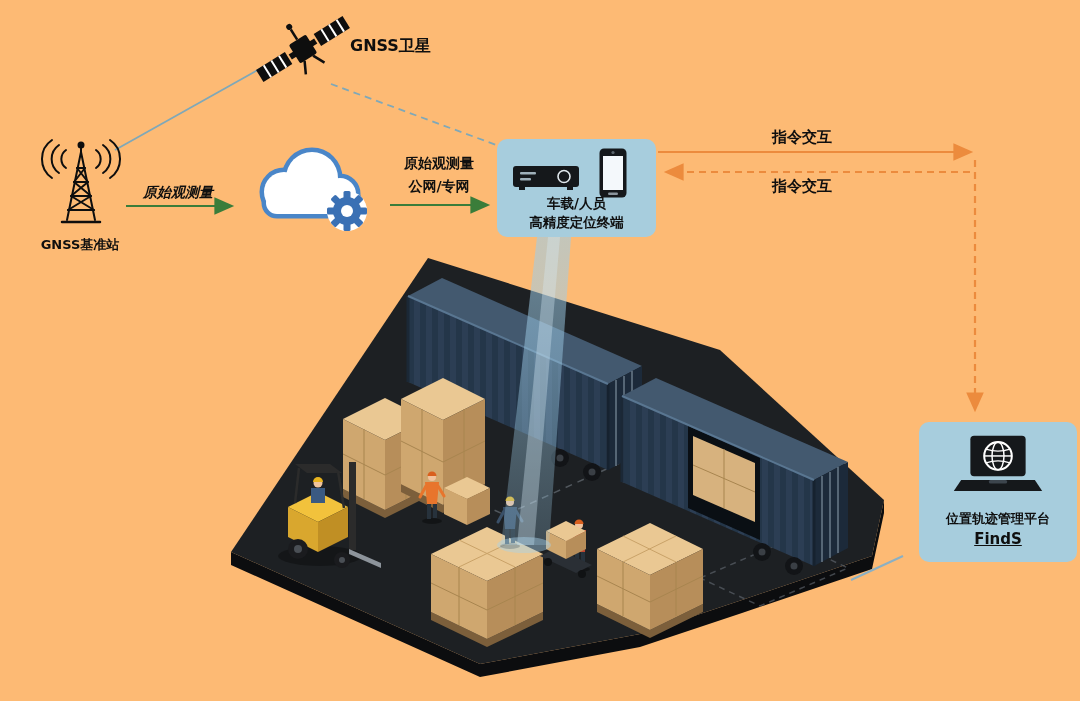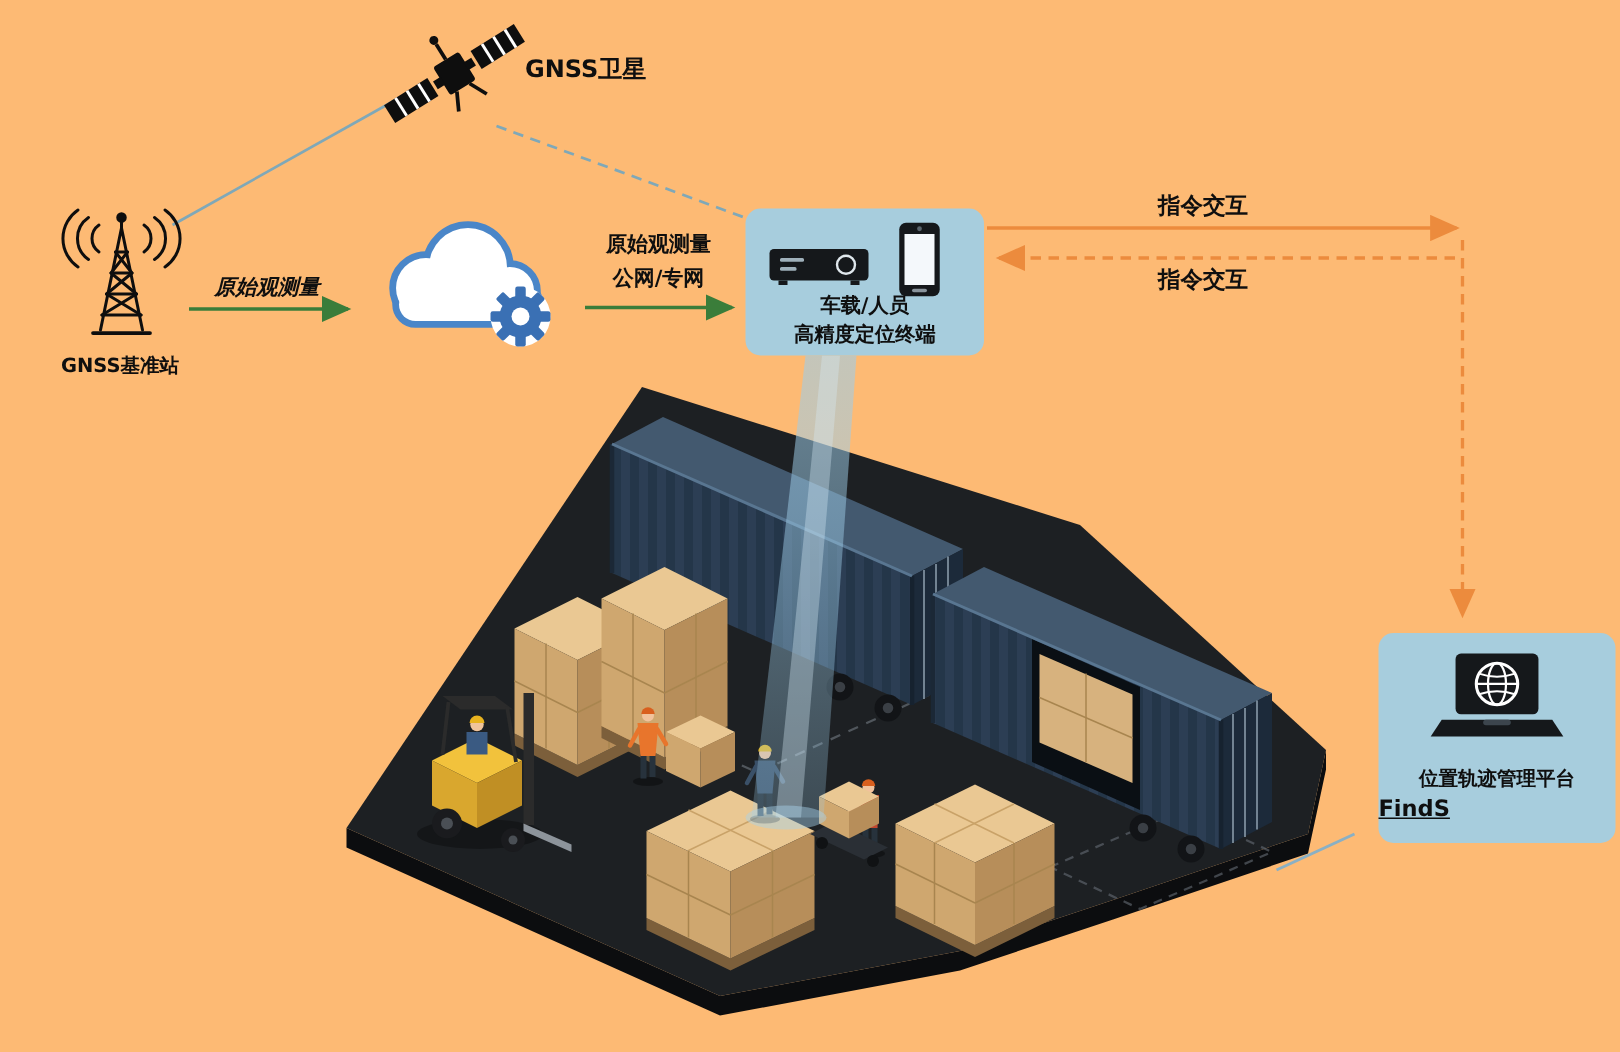--- a/index.html
+++ b/index.html
@@ -19,21 +19,21 @@
   #cloud-sub{left:208px;top:263px;width:204px;font-size:15px;text-decoration:underline;}
   .callout{position:absolute;background:#a7cddd;border-radius:10px;z-index:2;}
   #terminal-callout{left:497px;top:139px;width:159px;height:98px;}
   #terminal-callout .dev-receiver{position:absolute;left:14px;top:22px;}
   #terminal-callout .dev-phone{position:absolute;left:101px;top:8px;}
   #terminal-callout .t1{position:absolute;top:56px;left:0;right:0;text-align:center;font-size:13.5px;font-weight:700;color:#0f0f0f;}
   #terminal-callout .t2{position:absolute;top:75px;left:0;right:0;text-align:center;font-size:13.5px;font-weight:700;color:#0f0f0f;}
   #finds-callout{left:884px;top:422px;width:158px;height:140px;margin-left:35px;}
   #finds-callout .dev-laptop{position:absolute;left:29px;top:10px;}
   #finds-callout .f1{position:absolute;top:88px;left:0;right:0;text-align:center;font-size:13px;font-weight:700;color:#0f0f0f;}
-  #finds-callout .f2{position:absolute;top:108px;left:0;right:0;font-size:15px;font-weight:700;color:#0f0f0f;text-decoration:underline;}
+  #finds-callout .f2{position:absolute;top:108px;left:0;right:0;text-align:center;font-size:15px;font-weight:700;color:#0f0f0f;text-decoration:underline;}
 </style>
 </head>
 <body>
 
 <div id="stage">
 
   <svg id="scene-svg" width="1080" height="701" viewBox="0 0 1080 701">
     <defs>
       <linearGradient id="beamGrad" x1="0" y1="0" x2="0" y2="1">
         <stop offset="0" stop-color="#9ecde8" stop-opacity="0.6"></stop>

